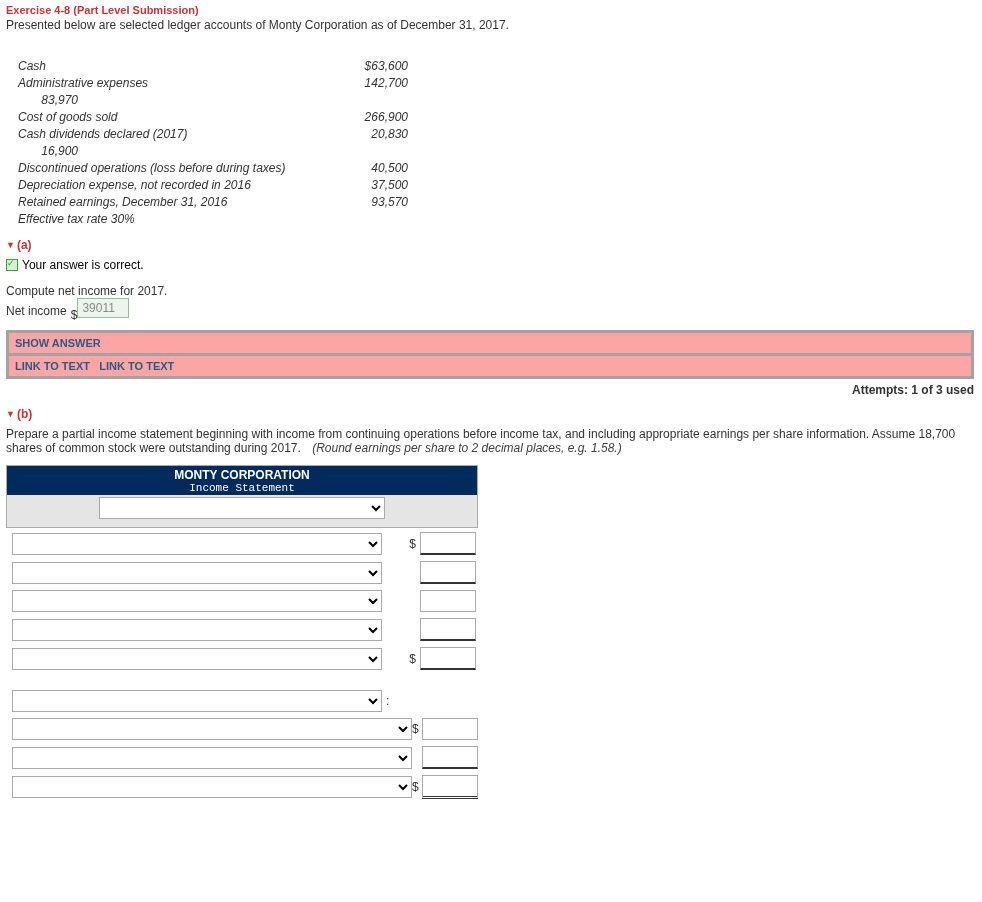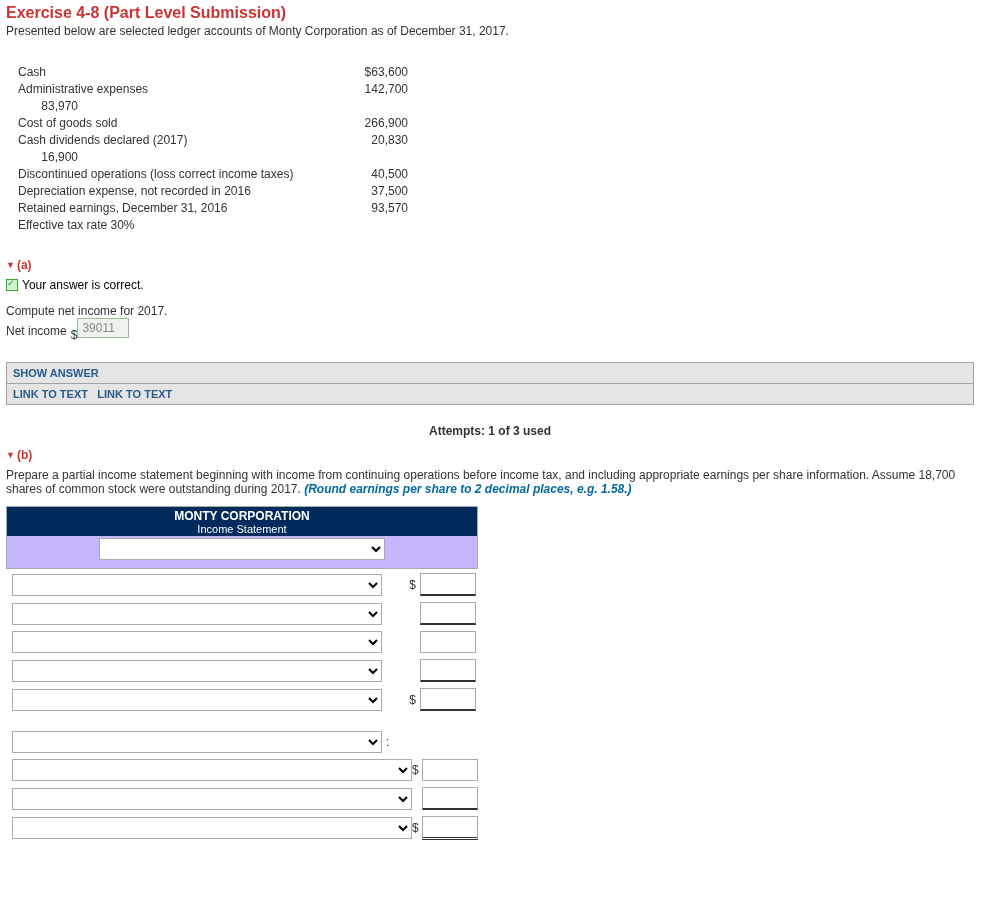--- a/index.html
+++ b/index.html
@@ -6,29 +6,30 @@
     font-family: Verdana, Arial, sans-serif;
     font-size: 12px;
     color: #333;
     margin: 0;
     padding: 4px 6px;
     width: 970px;
   }
   .title {
     color: #c33;
     font-weight: bold;
-    font-size: 16px;
+    font-size: 11px;
     margin-bottom: 2px;
   }
   .intro {
     margin-bottom: 26px;
   }
   .ledger {
     margin-left: 12px;
-    margin-bottom: 24px;
+    margin-bottom: 10px;
+    font-style: italic;
   }
   .ledger-row {
     display: flex;
     line-height: 17px;
   }
   .ledger-label {
     width: 330px;
   }
   .ledger-value {
     width: 60px;
@@ -70,21 +71,21 @@
     left: 0;
   }
   .correct-text {
     color: #000;
   }
   .compute-text {
   }
   .net-income-row {
     display: flex;
     align-items: flex-end;
-    margin-bottom: 24px;
+    margin-bottom: 12px;
   }
   .net-income-label {
     margin-right: 4px;
   }
   .dollar-sub {
     font-size: 12px;
     position: relative;
     top: 4px;
   }
   .locked-input {
@@ -95,64 +96,66 @@
     width: 42px;
     text-align: left;
     font-family: inherit;
     font-size: 12px;
   }
   .link-bar {
     width: 968px;
     margin-bottom: 2px;
   }
   .link-top, .link-bottom {
-    border: 1px solid #a3a3a3;
+    border: 3px solid #a3a3a3;
     padding: 3px 6px;
-    background: #e5e5e5;
+    background: #fca5a5;
   }
   .link-top { border-bottom: none; }
   .link-label {
     color: #2a5a8a;
     font-weight: bold;
     font-size: 11px;
     margin-right: 6px;
   }
   .attempts {
-    text-align: center;
-    font-weight: bold;
-    font-size: 12px;
-    margin: 19px 0 10px 0;
+    text-align: right;
+    font-weight: bold;
+    font-size: 12px;
+    margin: 4px 0 10px 0;
     width: 968px;
   }
   .part-b-text {
     margin-bottom: 10px;
   }
   .red-italic {
-    color: #0369a1;
+    color: #404040;
     font-style: italic;
-    font-weight: bold;
+    font-weight: normal;
+    margin-left: 8px;
   }
   .stmt-wrap {
     width: 470px;
     border: 1px solid #aaa;
   }
   .stmt-header {
     background: #002b5c;
     color: #fff;
     text-align: center;
     font-weight: bold;
     font-size: 12px;
     padding: 2px 0 1px;
   }
   .stmt-sub {
     font-weight: normal;
     font-size: 11px;
+    font-family: Liberation Mono, monospace;
   }
   .stmt-body {
-    background: #c4b5fd;
+    background: #e5e5e5;
     padding: 0 0 4px;
   }
   .stmt-sel-row {
     text-align: center;
     padding: 2px 0 4px;
   }
   .form-area {
     padding: 4px 6px;
   }
   .form-row {
@@ -209,21 +212,21 @@
       <div class="ledger-value">266,900</div>
     </div>
   <div class="ledger-row">
       <div class="ledger-label">Cash dividends declared (2017)</div>
       <div class="ledger-value">20,830</div>
     </div>
   <div class="ledger-row">
       <div class="ledger-value">16,900</div>
     </div>
   <div class="ledger-row">
-      <div class="ledger-label">Discontinued operations (loss correct income taxes)</div>
+      <div class="ledger-label">Discontinued operations (loss before during taxes)</div>
       <div class="ledger-value">40,500</div>
     </div>
   <div class="ledger-row">
       <div class="ledger-label">Depreciation expense, not recorded in 2016</div>
       <div class="ledger-value">37,500</div>
     </div>
   <div class="ledger-row">
       <div class="ledger-label">Retained earnings, December 31, 2016</div>
       <div class="ledger-value">93,570</div>
     </div>

